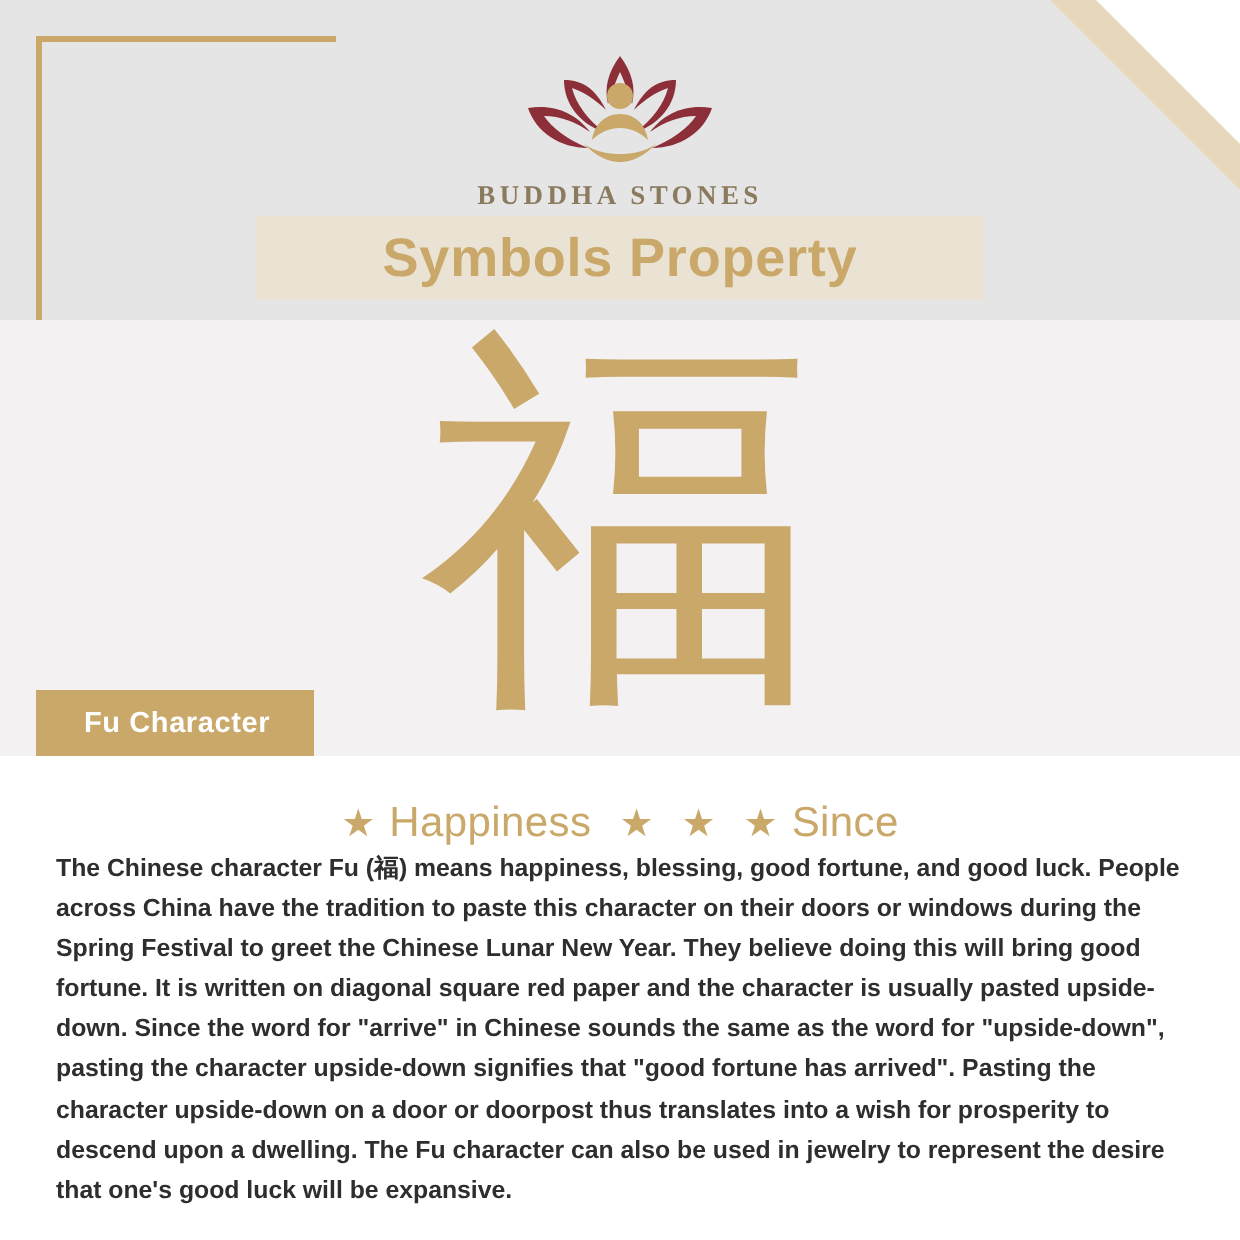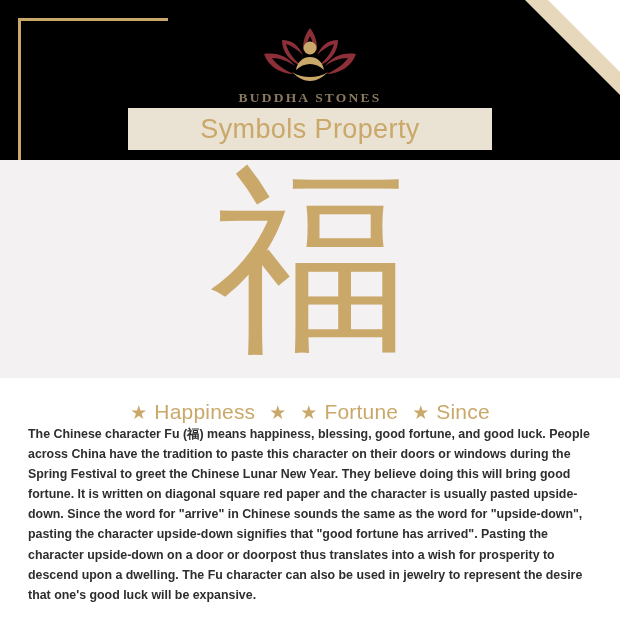--- a/index.html
+++ b/index.html
@@ -11,21 +11,21 @@
     height: 620px;
     font-family: "Liberation Sans", sans-serif;
     background: #ffffff;
     overflow: hidden;
   }
 
   .page {
     position: relative;
     width: 620px;
     height: 620px;
-    background: #000000;
+    background: #e5e5e5;
     box-sizing: border-box;
     overflow: hidden;
   }
 
   
   .frame-line {
     position: absolute;
     background: #c9a86a;
   }
   .corner-tl-v { left: 18px; top: 18px; width: 3px; height: 150px; }
@@ -86,21 +86,21 @@
     left: 128px;
     width: 364px;
     height: 42px;
     background: #eae2d2;
     display: flex;
     align-items: center;
     justify-content: center;
   }
   .title-banner .title-text {
     font-size: 27px;
-    font-weight: normal;
+    font-weight: bold;
     color: #c9a86a;
     letter-spacing: 0.4px;
     font-family: "Liberation Sans", sans-serif;
   }
 
   
   .hero {
     position: absolute;
     top: 160px;
     left: 0;
@@ -220,34 +220,36 @@
   </div>
 
   <div class="title-banner">
     <div class="title-text">Symbols Property</div>
   </div>
 
   <div class="hero">
     <div class="hero-char">福</div>
   </div>
 
+  <div class="caption-tab">
+    <span class="caption-text">Fu Character</span>
+  </div>
 
   <div class="body-panel">
 
     <div class="keywords">
       <div class="kw-item">
         <span class="kw-star">★</span>
         <span class="kw-label">Happiness</span>
       </div>
       <div class="kw-item">
         <span class="kw-star">★</span>
       </div>
       <div class="kw-item">
         <span class="kw-star">★</span>
-        <span class="kw-label">Fortune</span>
       </div>
       <div class="kw-item">
         <span class="kw-star">★</span>
         <span class="kw-label">Since</span>
       </div>
     </div>
 
     <div class="paragraph">The Chinese character Fu (福) means happiness, blessing, good fortune, and good luck. People across China have the tradition to paste this character on their doors or windows during the Spring Festival to greet the Chinese Lunar New Year. They believe doing this will bring good fortune. It is written on diagonal square red paper and the character is usually pasted upside-down. Since the word for "arrive" in Chinese sounds the same as the word for "upside-down", pasting the character upside-down signifies that "good fortune has arrived". Pasting the character upside-down on a door or doorpost thus translates into a wish for prosperity to descend upon a dwelling. The Fu character can also be used in jewelry to represent the desire that one's good luck will be expansive.</div>
   </div>
 

